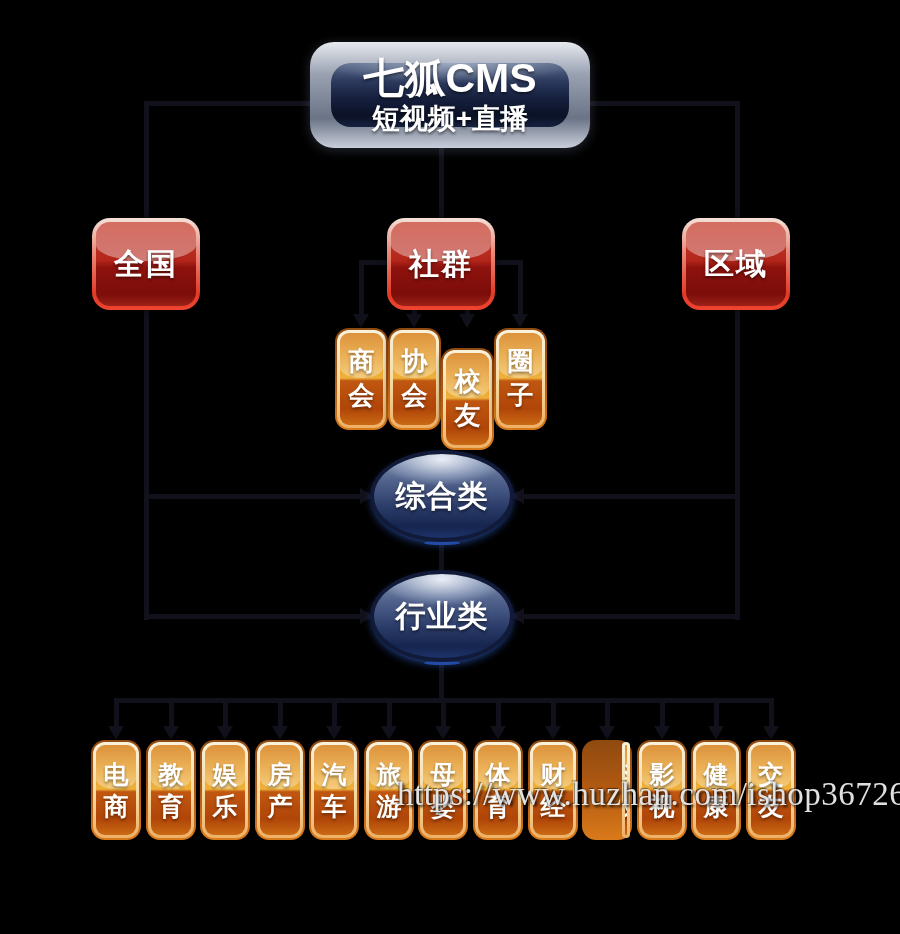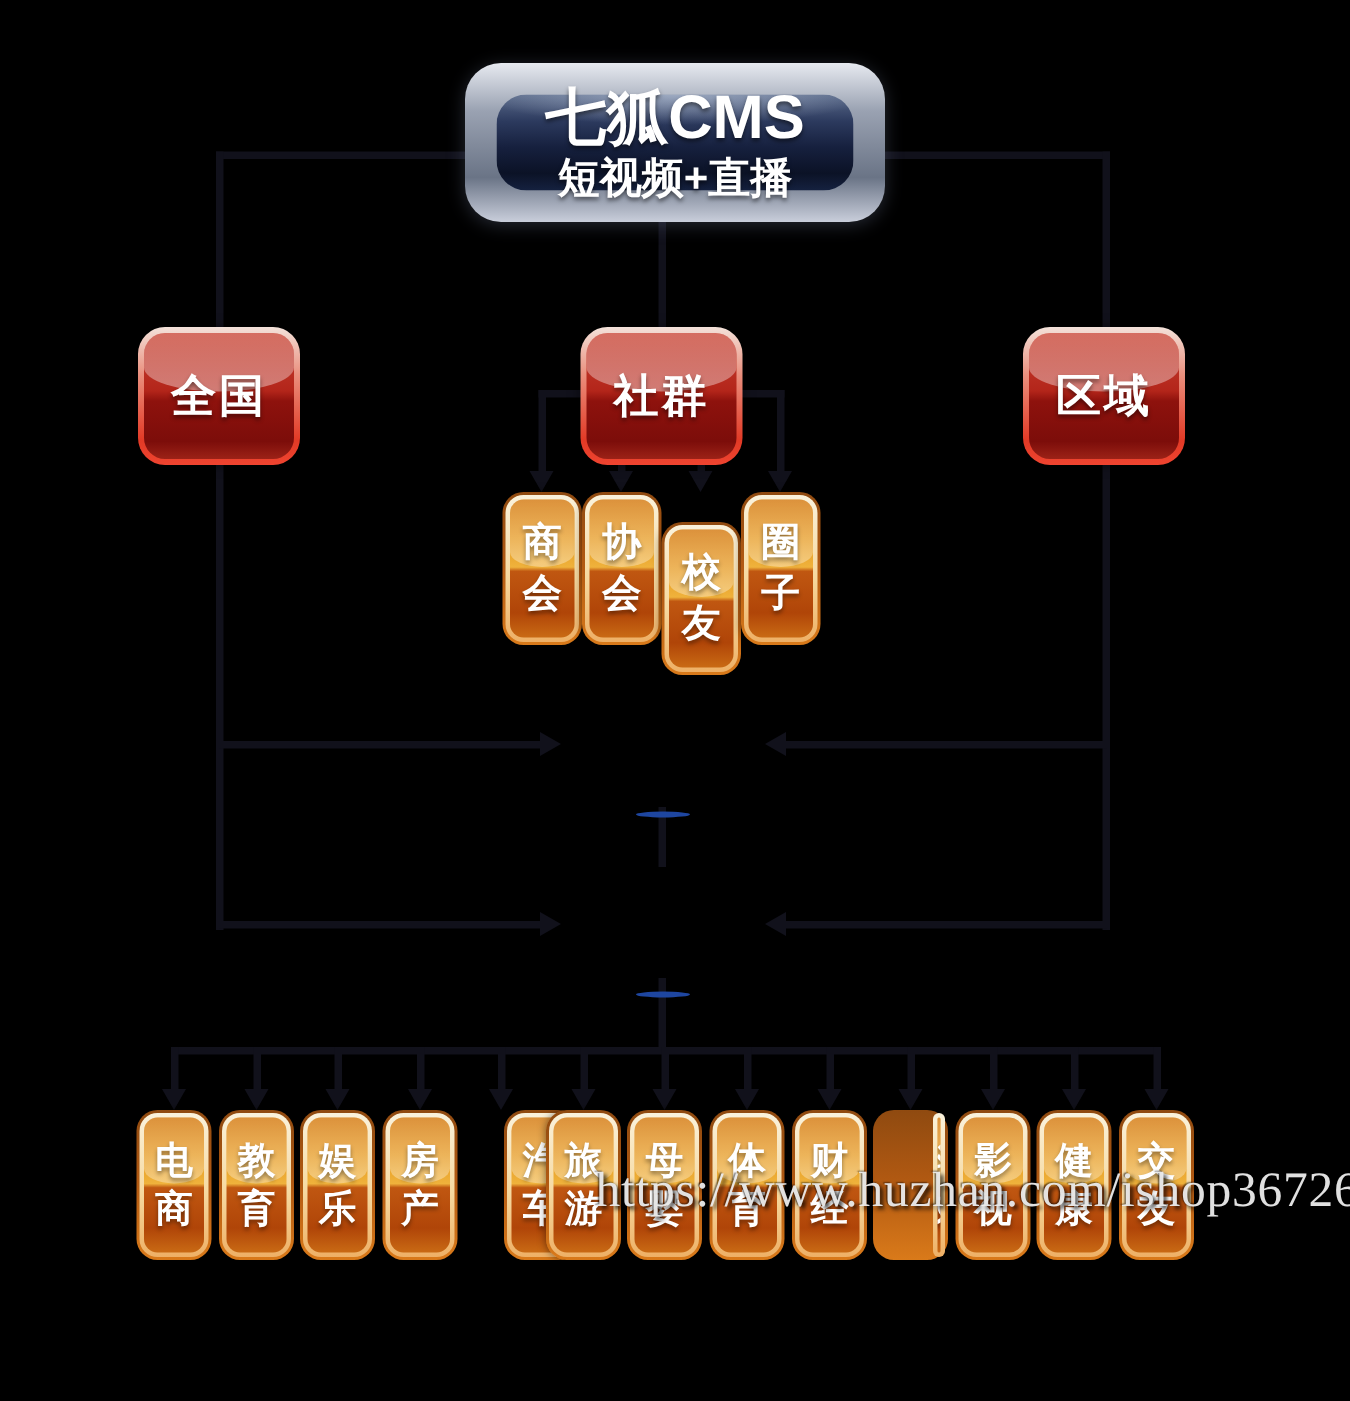--- a/index.html
+++ b/index.html
@@ -200,21 +200,27 @@
       </div>
   </div>
   <div class="orange-box comm" style="left:494px;">
     <div class="orange-mid">
         <div class="orange-inner">
       <span class="orange-label">圈子</span>
     </div>
       </div>
   </div>
 
+  <div class="ellipse" style="top:454px;">
+    <span class="ellipse-label">综合类</span>
+  </div>
   <div class="ell-shadow" style="top:541px;"></div>
+  <div class="ellipse" style="top:574px;">
+    <span class="ellipse-label">行业类</span>
+  </div>
   <div class="ell-shadow" style="top:661px;"></div>
 
   <div class="orange-box ind" style="left:146px;">
     <div class="orange-mid">
         <div class="orange-inner">
       <span class="orange-label">教育</span>
     </div>
       </div>
   </div>
   <div class="orange-box ind" style="left:91px;">
@@ -231,21 +237,21 @@
     </div>
       </div>
   </div>
   <div class="orange-box ind" style="left:255px;">
     <div class="orange-mid">
         <div class="orange-inner">
       <span class="orange-label">房产</span>
     </div>
       </div>
   </div>
-  <div class="orange-box ind" style="left:309px;margin-left:27px;">
+  <div class="orange-box ind" style="left:309px;">
     <div class="orange-mid">
         <div class="orange-inner">
       <span class="orange-label">汽车</span>
     </div>
       </div>
   </div>
   <div class="orange-box ind" style="left:364px;">
     <div class="orange-mid">
         <div class="orange-inner">
       <span class="orange-label">旅游</span>

